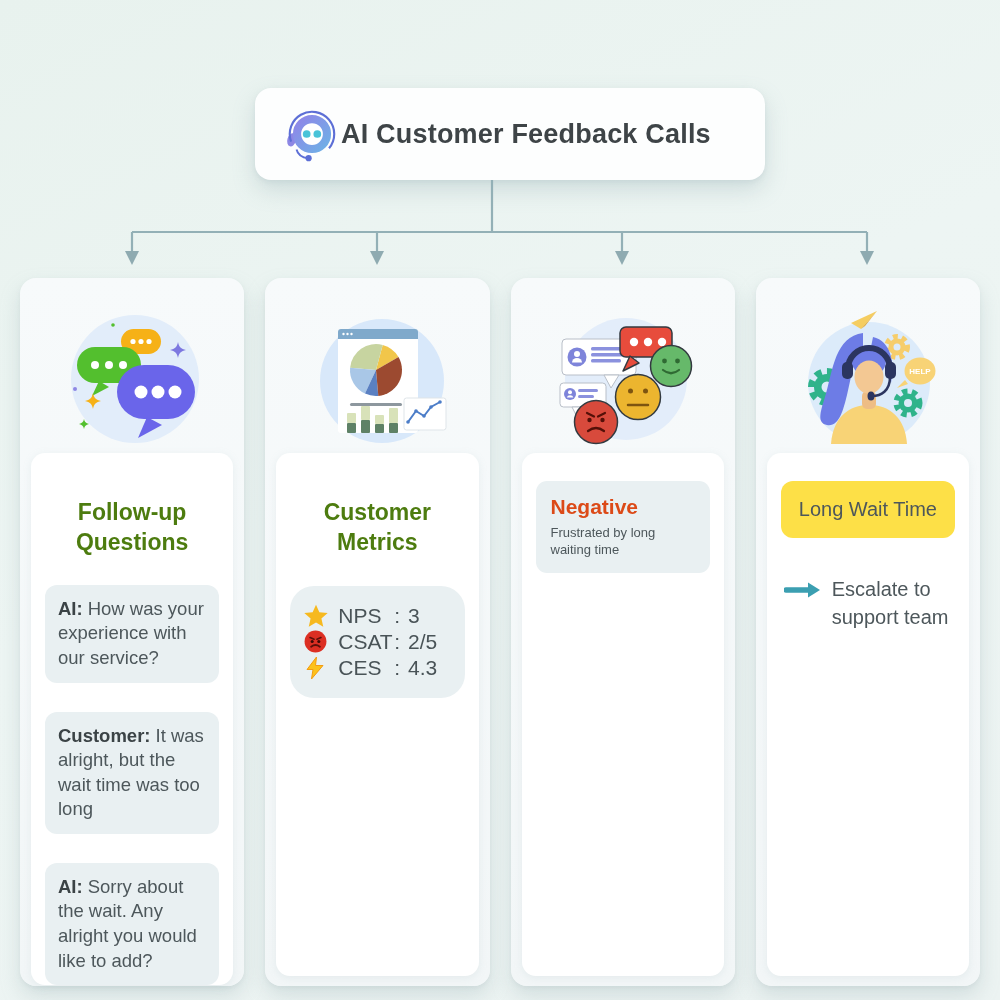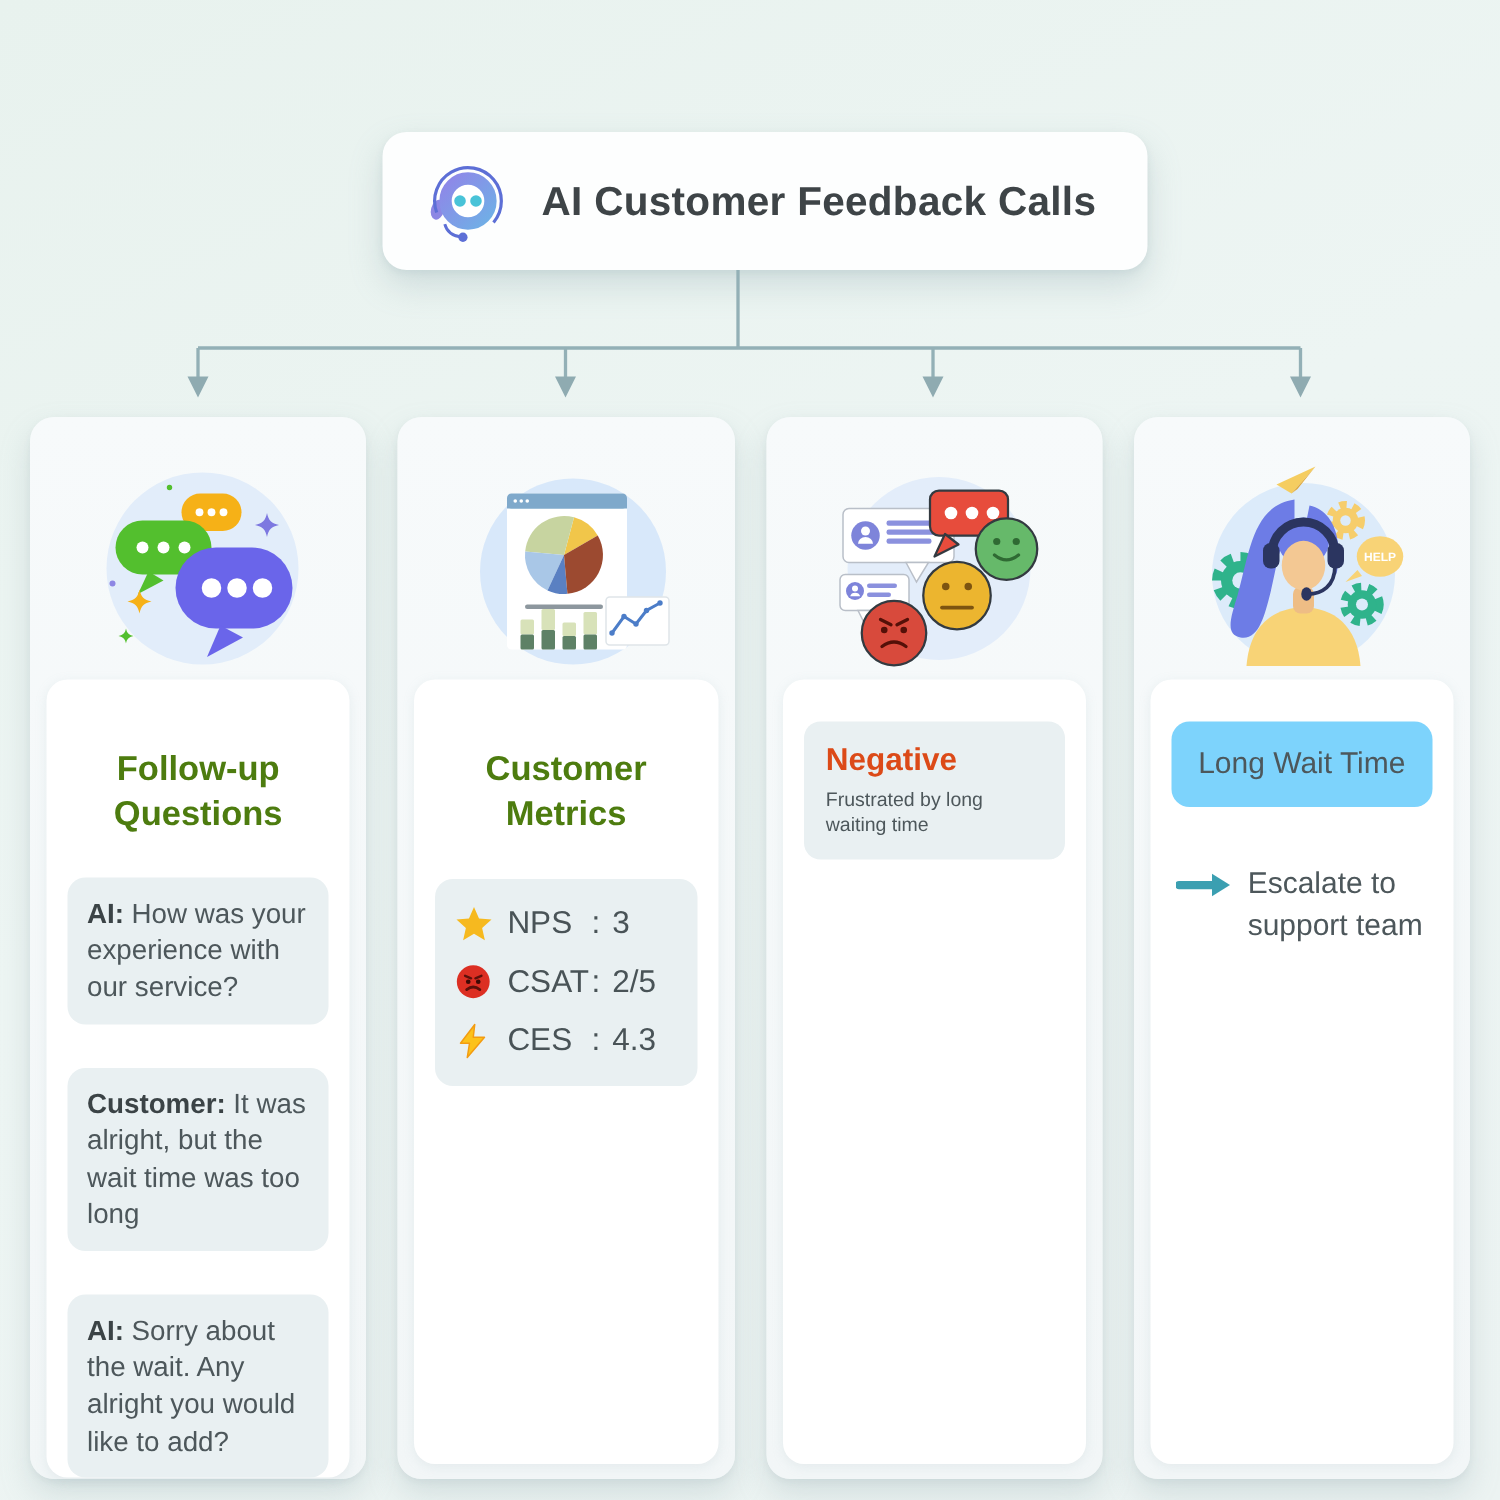--- a/index.html
+++ b/index.html
@@ -6,21 +6,21 @@
   body{
     width:1000px;height:1000px;position:relative;overflow:hidden;
     background:linear-gradient(155deg,#e8f2ee 0%,#edf5f3 45%,#ecf3f2 100%);
     font-family:"Liberation Sans",sans-serif;color:#4d575b;
   }
   
   .header-card{
     position:absolute;left:255px;top:88px;width:510px;height:92px;box-sizing:border-box;
     background:#fdfefe;border-radius:16px;
     box-shadow:0 10px 22px rgba(140,165,172,.30),0 2px 5px rgba(140,165,172,.15);
-    display:flex;align-items:center;gap:20px;padding-left:28px;
+    display:flex;align-items:center;padding-left:28px;
   }
   .header-title{font-size:27px;font-weight:bold;color:#3e4447;letter-spacing:.2px;}
   
   .connector{position:absolute;left:0;top:180px;}
   
   .cards{position:absolute;left:20px;top:278px;width:960px;height:708px;display:flex;gap:21px;}
   .card{
     flex:1;min-width:0;box-sizing:border-box;
     background:linear-gradient(180deg,#f7fafb,#f2f6f7);
     border-radius:16px;
@@ -31,30 +31,30 @@
   .panel{
     flex:1;background:#ffffff;border-radius:14px;box-sizing:border-box;
     box-shadow:0 2px 8px rgba(150,172,178,.15);padding:0 14px;
   }
   .card-title{margin:44px auto 0;max-width:160px;text-align:center;
     font-size:23px;line-height:1.32;font-weight:bold;color:#4d7c0f;}
   .msg-list{margin-top:27px;display:flex;flex-direction:column;gap:29px;}
   .gray-box{background:#e9f0f2;border-radius:12px;padding:12px 13px;
     font-size:18.5px;line-height:1.33;color:#4d575b;}
   .msg b{color:#3b4346;margin-right:5px;}
-  .metrics-box{margin-top:28px;background:#e9f0f2;border-radius:12px;
-    padding:17px 13px;display:flex;flex-direction:column;gap:13px;}
+  .metrics-box{margin-top:28px;background:#e9f0f2;border-radius:24px;
+    padding:17px 13px;display:flex;flex-direction:column;}
   .metric-row{display:flex;align-items:center;font-size:21px;color:#495357;}
   .micon{width:26px;height:26px;margin-right:9px;flex:0 0 auto;display:flex;align-items:center;}
   .m-label{width:56px;flex:0 0 auto;}
   .m-colon{margin-right:8px;}
   .sentiment-box{margin-top:28px;background:#e9f0f2;border-radius:11px;padding:14px 15px;}
   .sentiment-label{font-size:21px;font-weight:bold;color:#dc4a18;margin-bottom:5px;}
   .sentiment-desc{font-size:13px;line-height:1.34;color:#4d575b;}
-  .issue-box{margin-top:28px;background:#7dd3fc;border-radius:12px;padding:17px 10px;
+  .issue-box{margin-top:28px;background:#fde047;border-radius:12px;padding:17px 10px;
     font-size:20px;color:#4d575b;text-align:center;}
   .action-row{margin-top:38px;display:flex;gap:10px;padding:0 3px;}
   .action-arrow{flex:0 0 auto;margin-top:4px;}
   .action-text{font-size:20px;line-height:1.38;color:#4d575b;}
 </style>
 </head>
 <body>
 
 <div class="header-card">
   <svg width="58" height="58" viewBox="0 0 60 60">

